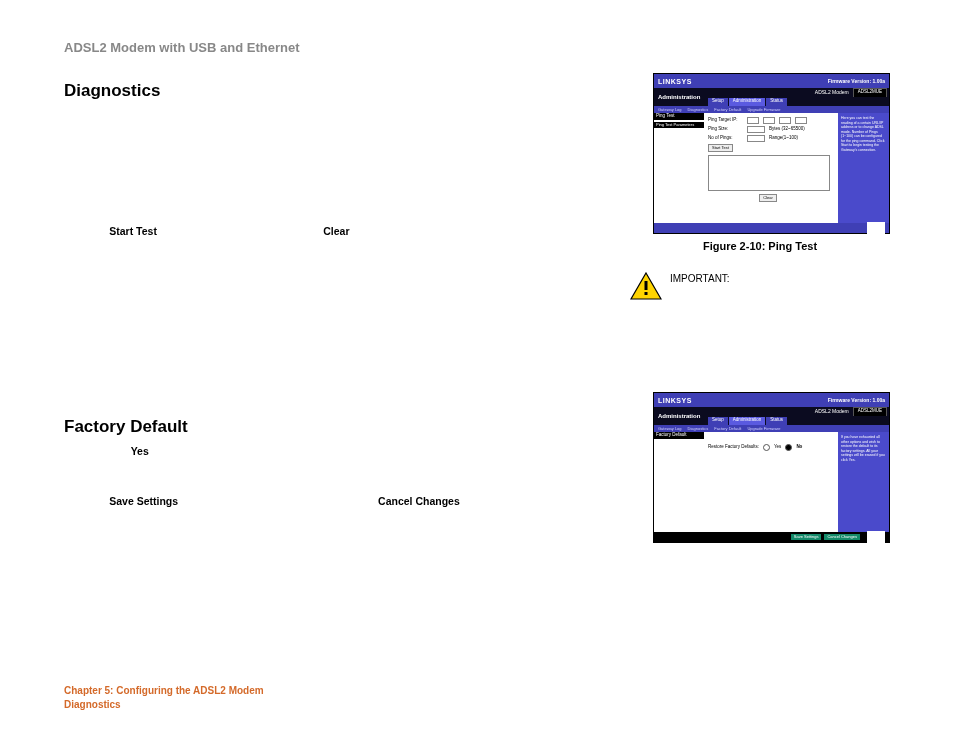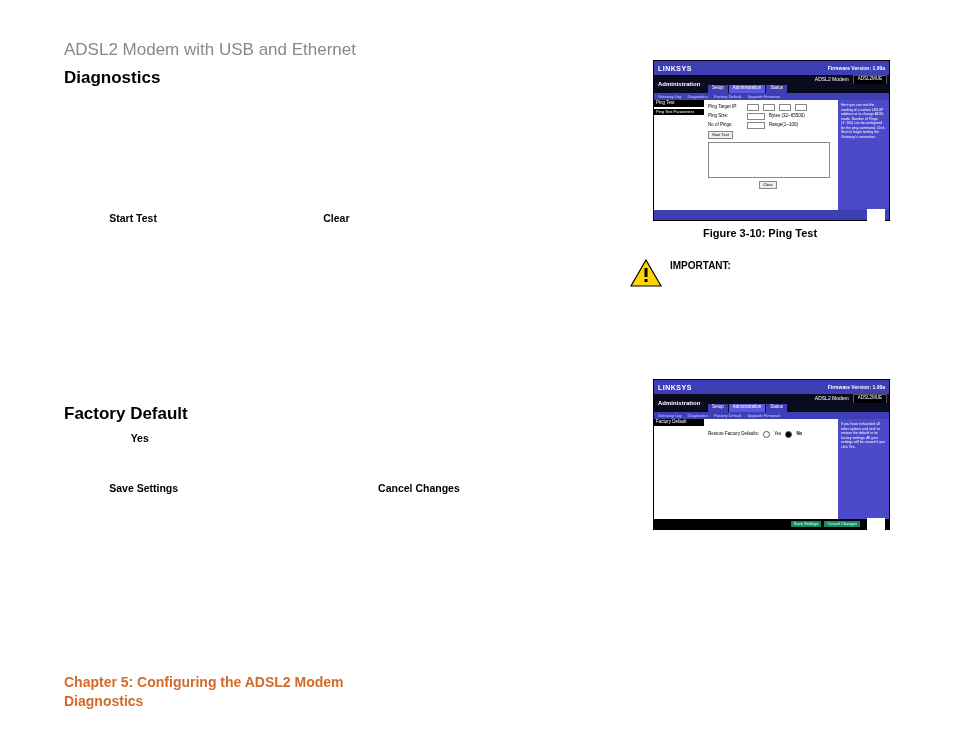--- a/index.html
+++ b/index.html
@@ -13,23 +13,24 @@
     position: relative;
     box-sizing: border-box;
   }
   .page {
     padding: 40px 64px 20px 64px;
     position: relative;
     height: 100%;
     box-sizing: border-box;
   }
   .header-title {
-    font-size: 17px;
-    font-weight: normal;
+    font-size: 13px;
+    font-weight: bold;
     color: #888;
+    margin-bottom: 18px;
   }
   .main-row {
     display: flex;
     gap: 20px;
   }
   .left-col {
     flex: 1 1 520px;
   }
   .right-col {
     flex: 0 0 260px;
@@ -68,21 +69,21 @@
     height: 28px;
     flex: 0 0 32px;
   }
   .important-text {
     font-size: 10px;
     line-height: 1.4;
     color: #fff;
   }
   .important-text strong {
     color: #000;
-    font-weight: 700;
+    font-weight: 400;
   }
 
   
   .router-fig {
     width: 235px;
     border: 1px solid #000;
     background: #fff;
     font-size: 5px;
     line-height: 1;
     margin-left: auto;
@@ -216,21 +217,21 @@
     color: #fff;
     font-size: 4px;
     padding: 1px 3px;
   }
   .rf-footer.plain { background: #3f3fb5; }
 
   .footer {
     position: absolute;
     bottom: 26px;
     left: 64px;
-    font-size: 14px;
+    font-size: 10px;
     font-weight: bold;
     color: #d46a2a;
     line-height: 1.4;
   }
 
   .radio {
     width: 5px;
     height: 5px;
     border: 0.5px solid #555;
     border-radius: 50%;
@@ -340,21 +341,21 @@
             <div style="margin-top:3px; text-align:center; width:120px;">
               <span class="rf-btn">Clear</span>
             </div>
           </div>
           <div class="rf-help">Here you can test the reading of a certain URL/IP address or to change ADSL mode. Number of Pings (1~100) can be configured for the ping command. Click Start to begin testing the Gateway's connection.</div>
         </div>
         <div class="rf-footer plain">
           <span class="cisco-box"></span>
         </div>
       </div>
-      <div class="fig-caption">Figure 3-10: Ping Test</div>
+      <div class="fig-caption">Figure 2-10: Ping Test</div>
 
       <div class="important-block">
         <svg class="warning-icon" viewBox="0 0 32 28">
           <polygon points="16,1 31,27 1,27" fill="#ffd400" stroke="#000" stroke-width="1.2"></polygon>
           <rect x="14.5" y="9" width="3" height="9" fill="#000"></rect>
           <rect x="14.5" y="20" width="3" height="3" fill="#000"></rect>
         </svg>
         <div class="important-text">
           <strong>IMPORTANT:</strong> Lorem ipsum dolor sit amet consectetur adipiscing elit sed do eiusmod tempor incididunt ut labore et dolore magna aliqua ut enim ad minim veniam quis nostrud.
         </div>

